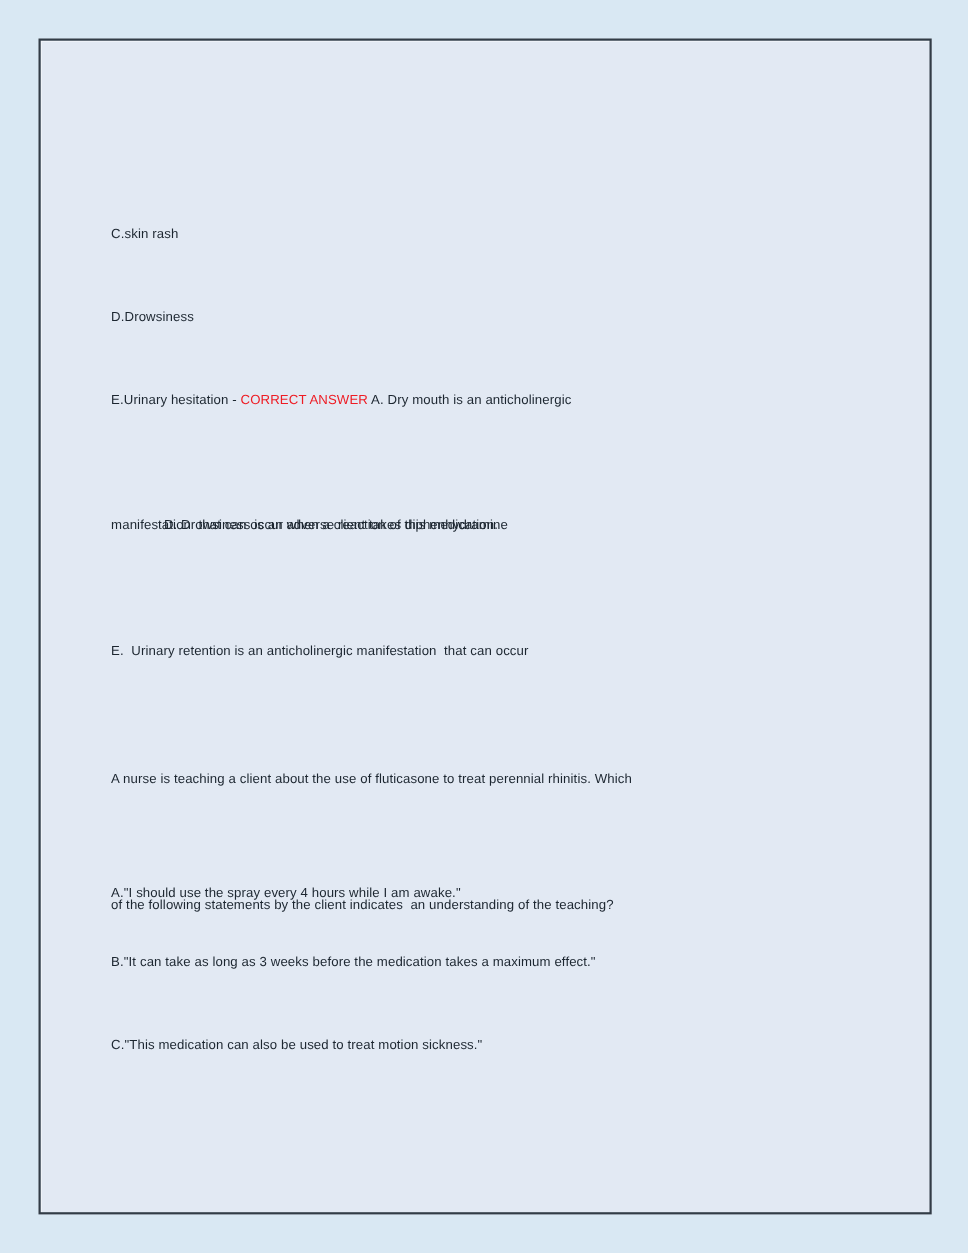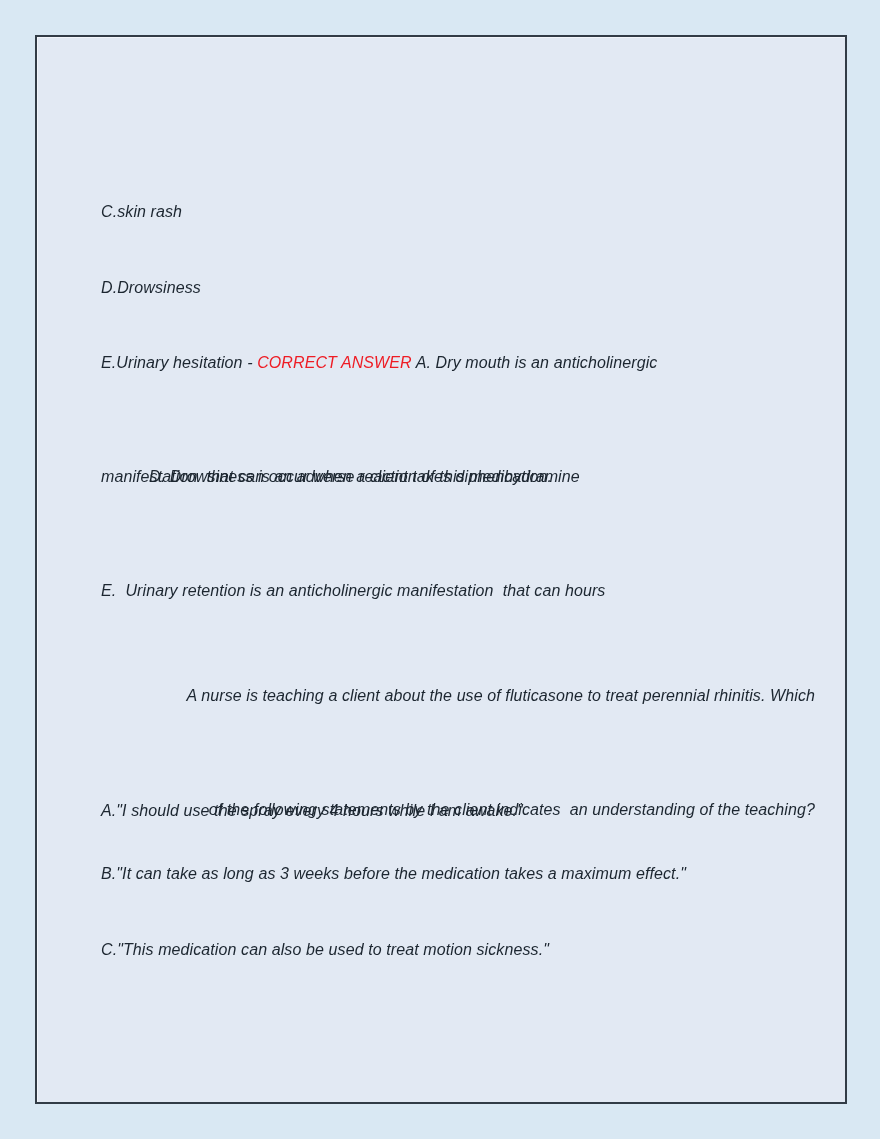--- a/index.html
+++ b/index.html
@@ -24,37 +24,36 @@
     width: 812px;
     height: 1069px;
     background: var(--card-bg);
     border: 2px solid var(--border-color);
     box-shadow: inset 1px 1px 0 rgba(255,255,255,0.55);
   }
   .para {
     position: absolute;
     left: 64px;
     right: 30px;
-    font-size: 16px;
+    font-size: 12px;
     line-height: 38px;
     color: var(--text-color);
     white-space: pre-wrap;
     letter-spacing: 0.1px;
-    font-style: italic;
   }
   .line { white-space: pre-wrap; }
   .indented { padding-left: 21px; }
   .marker-red { color: var(--accent-red); }
   
   .p1 { top: 80px; }
   .p2 { top: 156px; }
   .p3 { top: 231px; }
   .p4 { top: 345px; margin-left: 48px; }
   .p5 { top: 459px; }
-  .p6 { top: 564px; text-align: right; }
+  .p6 { top: 576px; }
   .p7 { top: 679px; }
   .p8 { top: 742px; }
   .p9 { top: 818px; }
 </style>
 </head>
 <body>
 
 <div class="page-card">
 
   <div class="para p1">
@@ -68,21 +67,21 @@
 
   <div class="para p2">
     <div class="line">D.Drowsiness</div>
   </div>
 
   <div class="para p4">
     <div class="line">D. Drowsiness is an adverse reaction of this medication.</div>
   </div>
 
   <div class="para p5">
-    <div class="line">E.  Urinary retention is an anticholinergic manifestation  that can hours</div>
+    <div class="line">E.  Urinary retention is an anticholinergic manifestation  that can occur</div>
   </div>
 
   <div class="para p6">
     <div class="line">A nurse is teaching a client about the use of fluticasone to treat perennial rhinitis. Which</div>
     <div class="line">of the following statements by the client indicates  an understanding of the teaching?</div>
   </div>
 
   <div class="para p7">
     <div class="line">A."I should use the spray every 4 hours while I am awake."</div>
   </div>

